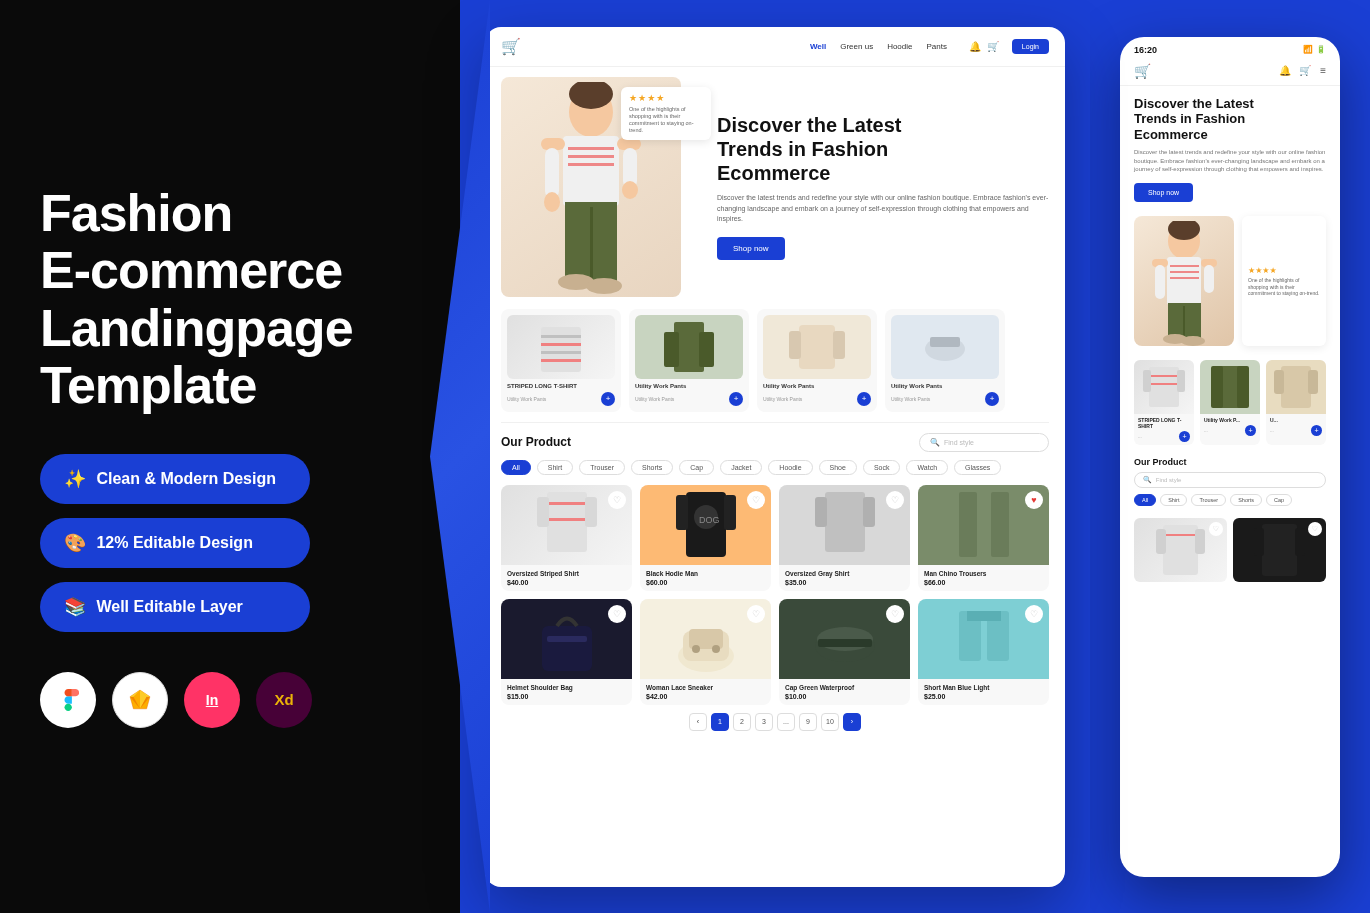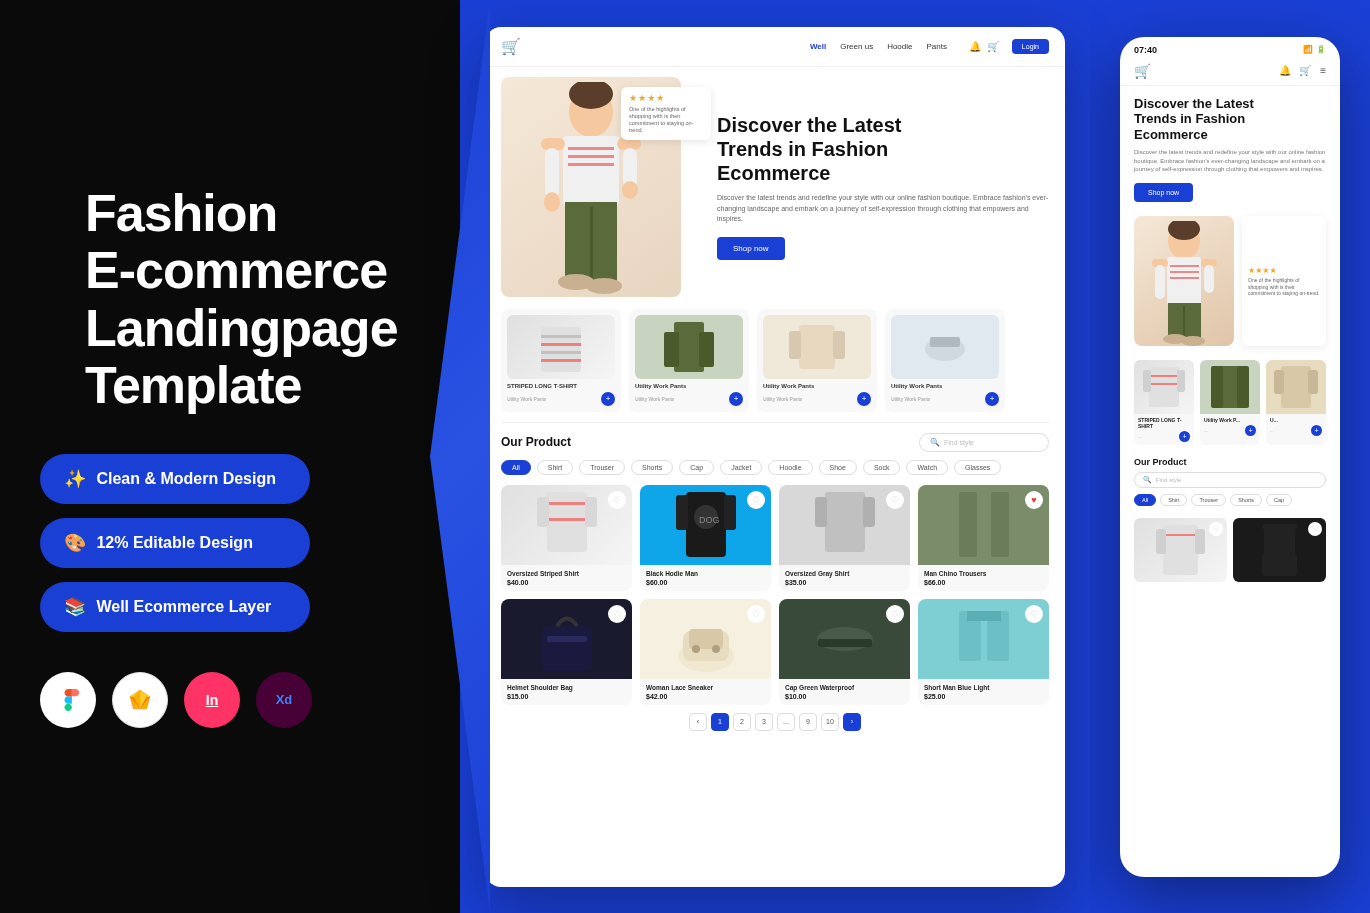--- a/index.html
+++ b/index.html
@@ -28,21 +28,20 @@
       position: absolute;
       top: 0; right: -30px; bottom: 0;
       width: 60px;
       background: linear-gradient(135deg, #1a3fd4 0%, #2952e3 50%, #1a3fd4 100%);
       clip-path: polygon(60px 0, 100% 0, 100% 100%, 60px 100%, 0 50%);
       z-index: 2;
     }
 
     .title-section {
       margin-bottom: 40px;
-      margin-left: 45px;
     }
     .main-title {
       font-size: 52px;
       font-weight: 800;
       color: #ffffff;
       line-height: 1.1;
       letter-spacing: -1px;
     }
 
     .feature-badges {
@@ -620,21 +619,21 @@
       border-radius: 50%;
       display: flex;
       align-items: center;
       justify-content: center;
       font-size: 7px;
       color: #ccc;
     }
 
     
     .bg-striped { background: linear-gradient(135deg, #e0e0e0, #f5f5f5); }
-    .bg-dark { background: #0ea5e9; }
+    .bg-dark { background: #fdba74; }
     .bg-khaki { background: #7a8c6a; }
     .bg-bag { background: #1a1a2e; }
     .bg-shorts { background: #7ecfd4; }
   </style>
 </head>
 <body>
 
 <div class="left-panel">
   <div class="title-section">
     <h1 class="main-title">
@@ -646,21 +645,21 @@
     <div class="badge">
       <span class="badge-icon">✨</span>
       <span>Clean &amp; Modern  Design</span>
     </div>
     <div class="badge">
       <span class="badge-icon">🎨</span>
       <span>12% Editable Design</span>
     </div>
     <div class="badge">
       <span class="badge-icon">📚</span>
-      <span>Well Ecommerce Layer</span>
+      <span>Well Editable Layer</span>
     </div>
   </div>
 
   <div class="tool-icons">
     <div class="tool-icon-circle tool-figma">
       <svg width="22" height="22" viewBox="0 0 38 57" fill="none">
         <path d="M10 28.5C10 23.25 14.25 19 19.5 19H29V38H19.5C14.25 38 10 33.75 10 28.5Z" fill="#1ABCFE"></path>
         <path d="M10 9.5C10 4.25 14.25 0 19.5 0H29V19H19.5C14.25 19 10 14.75 10 9.5Z" fill="#F24E1E"></path>
         <path d="M29 0H38.5C43.75 0 48 4.25 48 9.5C48 14.75 43.75 19 38.5 19H29V0Z" fill="#FF7262"></path>
         <path d="M10 47.5C10 42.25 14.25 38 19.5 38C24.75 38 29 42.25 29 47.5C29 52.75 24.75 57 19.5 57C14.25 57 10 52.75 10 47.5Z" fill="#0ACF83"></path>
@@ -673,21 +672,21 @@
         <polygon points="50,5 20,35 50,90" fill="#FDAD00" opacity="0.8"></polygon>
         <polygon points="5,35 20,35 50,90" fill="#EA6C00" opacity="0.6"></polygon>
         <polygon points="95,35 80,35 50,90" fill="#EA6C00" opacity="0.6"></polygon>
         <polygon points="5,35 20,35 50,5" fill="#FDD231"></polygon>
         <polygon points="95,35 80,35 50,5" fill="#FDD231"></polygon>
       </svg>
     </div>
     <div class="tool-icon-circle tool-invision" style="background:#FF3366; font-size:14px; color:white; font-weight:800;">
       In
     </div>
-    <div class="tool-icon-circle tool-xd" style="background:#470137; color:#3b82f6; font-size:13px; font-weight:800;">
+    <div class="tool-icon-circle tool-xd" style="background:#470137; color:#eab308; font-size:15px; font-weight:800;">
       Xd
     </div>
   </div>
 </div>
 
 <div class="center-panel">
   <div class="desktop-mockup">
 
     <div class="desktop-nav">
       <span class="nav-logo">🛒</span>
@@ -977,21 +976,21 @@
         <div class="page-btn arrow next">›</div>
       </div>
     </div>
   </div>
 </div>
 
 <div class="right-panel">
   <div class="mobile-mockup">
 
     <div class="mobile-status">
-      <span class="mobile-time">07:40</span>
+      <span class="mobile-time">16:20</span>
       <div class="mobile-icons">
         <span>📶</span>
         <span>🔋</span>
       </div>
     </div>
 
     <div class="mobile-nav">
       <span class="mobile-logo">🛒</span>
       <div class="mobile-nav-icons">
         <span>🔔</span>

